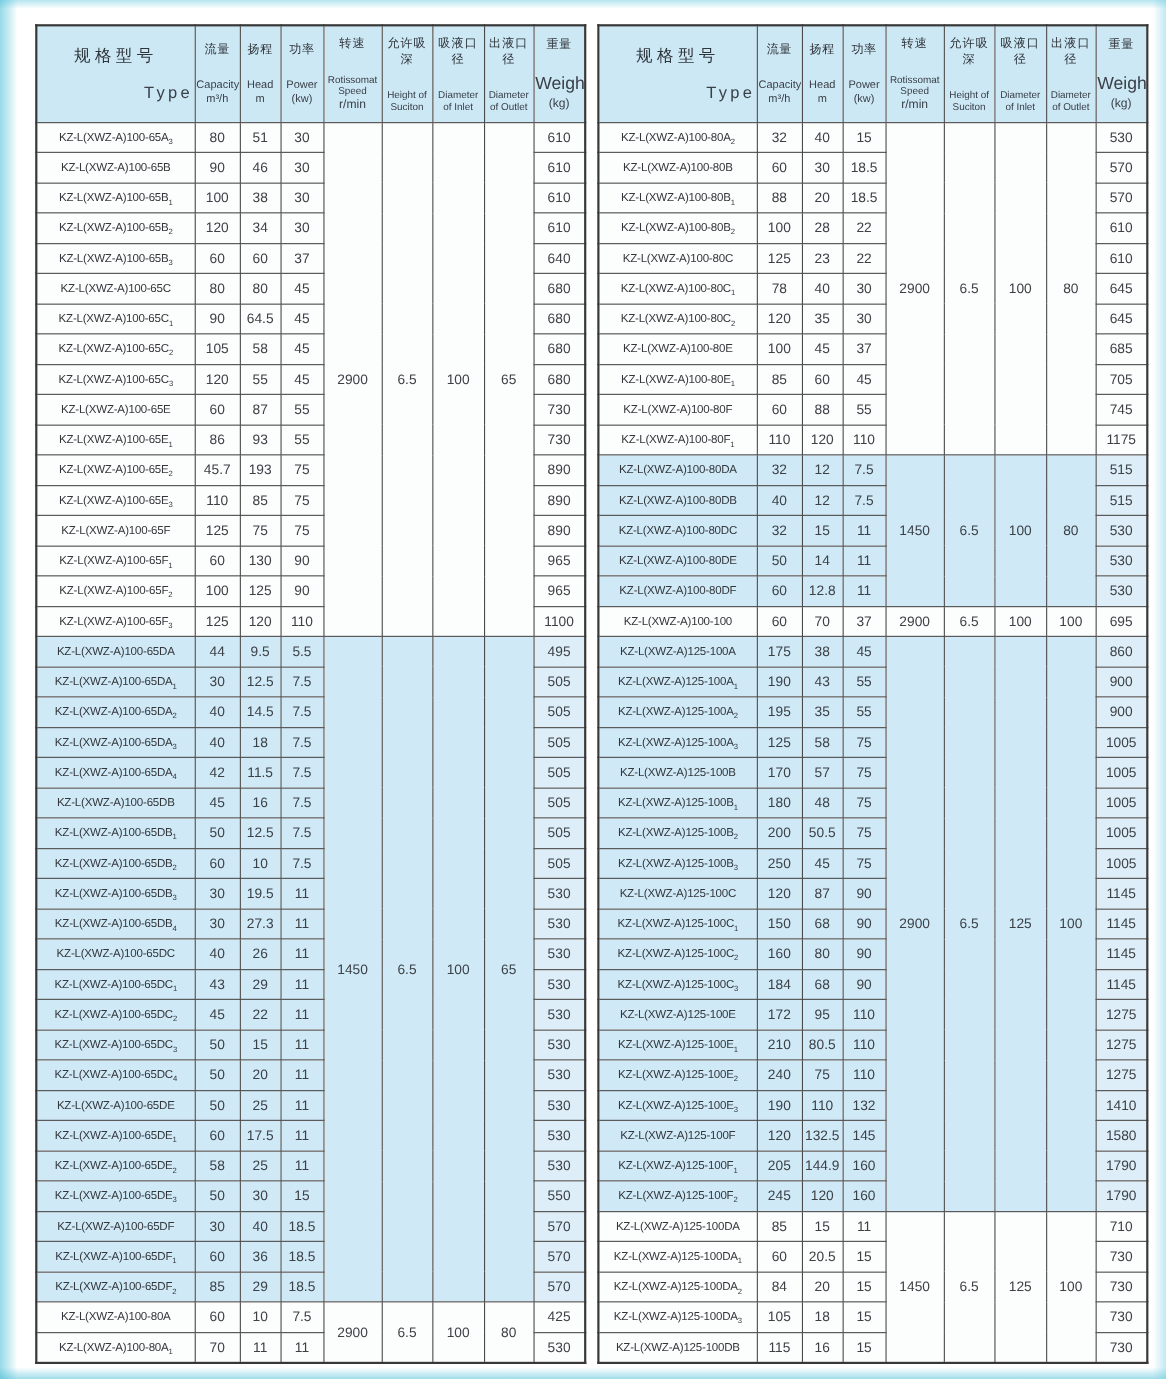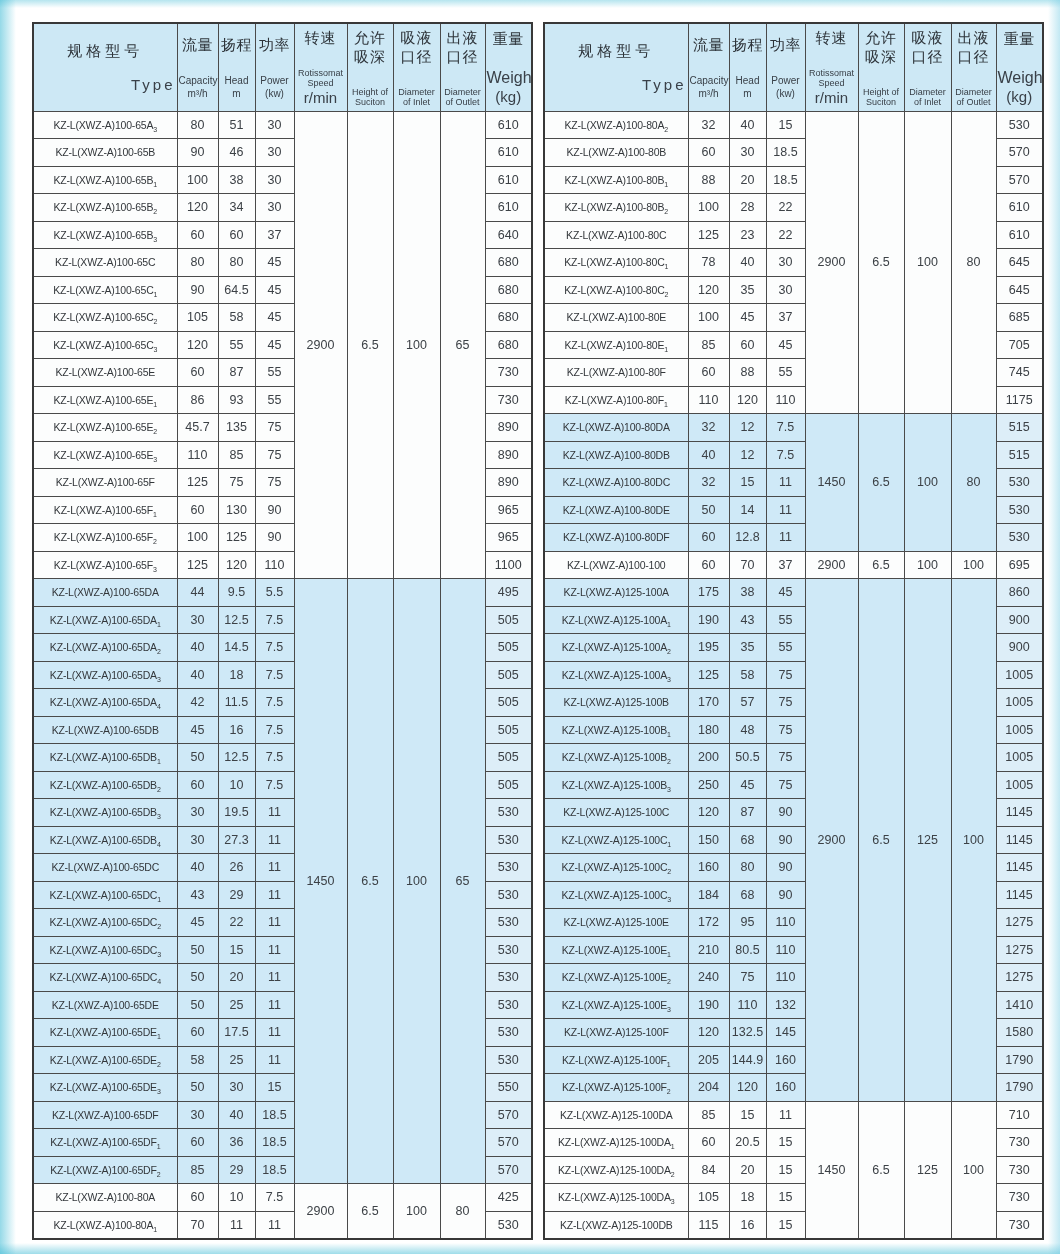--- a/index.html
+++ b/index.html
@@ -22,23 +22,23 @@
     border-collapse:collapse;table-layout:fixed;width:499px;
     border:2px solid #383838;
   }
   .spec th,.spec td{
     border:1px solid var(--border,#4a4a4a);
     text-align:center;vertical-align:middle;
     padding:0 2px;box-sizing:border-box;
     color:#3c4146;overflow:hidden;
   }
   .spec thead th{height:88px;background:var(--header-bg,#cde8f5);font-weight:normal;padding:2px 1px;}
-  .hc .cn{font-size:15px;color:#2e343a;line-height:1.3;letter-spacing:1px;}
+  .hc .cn{font-size:11px;color:#2e343a;line-height:1.3;letter-spacing:1px;}
   .hc .en{font-size:9px;color:#394048;line-height:1.12;margin-top:20px;}
-  .hc .unit{font-size:15px;color:#394048;line-height:1.1;margin-top:2px;}
+  .hc .unit{font-size:11px;color:#394048;line-height:1.1;margin-top:2px;}
   .hc-type .cn{font-size:15px;letter-spacing:4px;}
   .hc-type .en{font-size:15px;letter-spacing:3px;margin-top:17px;text-align:right;}
   .hc-capacity .en,.hc-head .en,.hc-power .en{font-size:10px;}
   .hc-head .cn,.hc-capacity .cn,.hc-power .cn,.hc-weight .cn{letter-spacing:0.5px;}
   .hc-head .unit,.hc-capacity .unit,.hc-power .unit{font-size:10px;}
   .hc-weight .en{font-size:16px;}
   .spec tbody td{height:27.5px;}
   td.type{font-size:10.5px;letter-spacing:-0.2px;color:#33373b;white-space:nowrap;}
   td.num{font-size:12.5px;}
   td.wt{font-size:12.5px;}
@@ -187,21 +187,21 @@
           <tr class="sec-white">
             <td class="type">KZ-L(XWZ-A)100-65E<sub>1</sub></td>
             <td class="num">86</td>
             <td class="num">93</td>
             <td class="num">55</td>
             <td class="num wt">730</td>
           </tr>
           <tr class="sec-white">
             <td class="type">KZ-L(XWZ-A)100-65E<sub>2</sub></td>
             <td class="num">45.7</td>
-            <td class="num">135</td>
+            <td class="num">193</td>
             <td class="num">75</td>
             <td class="num wt">890</td>
           </tr>
           <tr class="sec-white">
             <td class="type">KZ-L(XWZ-A)100-65E<sub>3</sub></td>
             <td class="num">110</td>
             <td class="num">85</td>
             <td class="num">75</td>
             <td class="num wt">890</td>
           </tr>
@@ -725,21 +725,21 @@
           </tr>
           <tr class="sec-blue">
             <td class="type">KZ-L(XWZ-A)125-100F<sub>1</sub></td>
             <td class="num">205</td>
             <td class="num">144.9</td>
             <td class="num">160</td>
             <td class="num wt">1790</td>
           </tr>
           <tr class="sec-blue">
             <td class="type">KZ-L(XWZ-A)125-100F<sub>2</sub></td>
-            <td class="num">204</td>
+            <td class="num">245</td>
             <td class="num">120</td>
             <td class="num">160</td>
             <td class="num wt">1790</td>
           </tr>
           <tr class="sec-white">
             <td class="type">KZ-L(XWZ-A)125-100DA</td>
             <td class="num">85</td>
             <td class="num">15</td>
             <td class="num">11</td>
             <td class="num mg" rowspan="5">1450</td>

